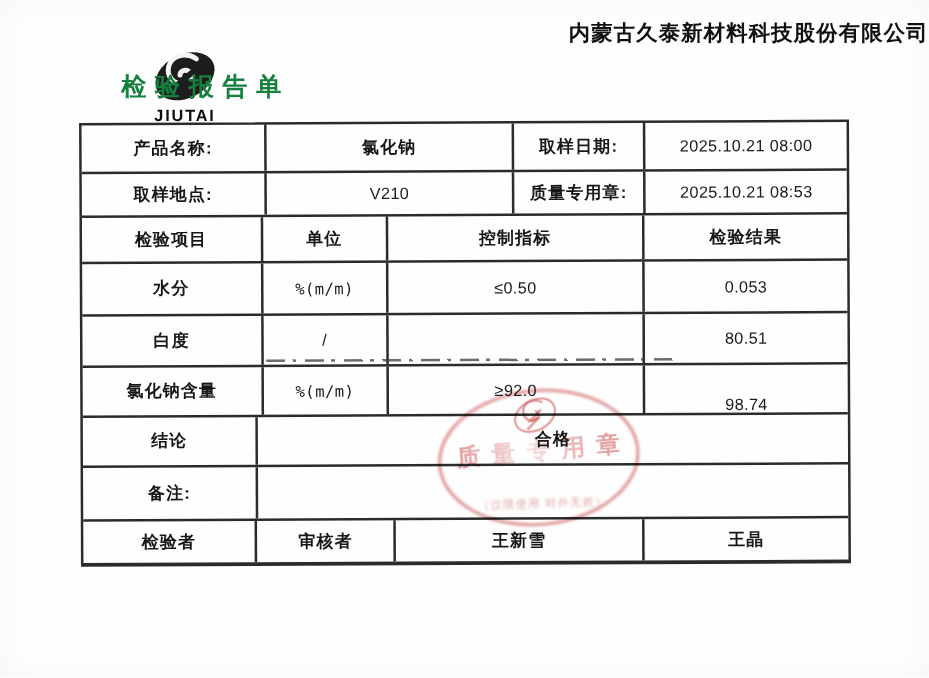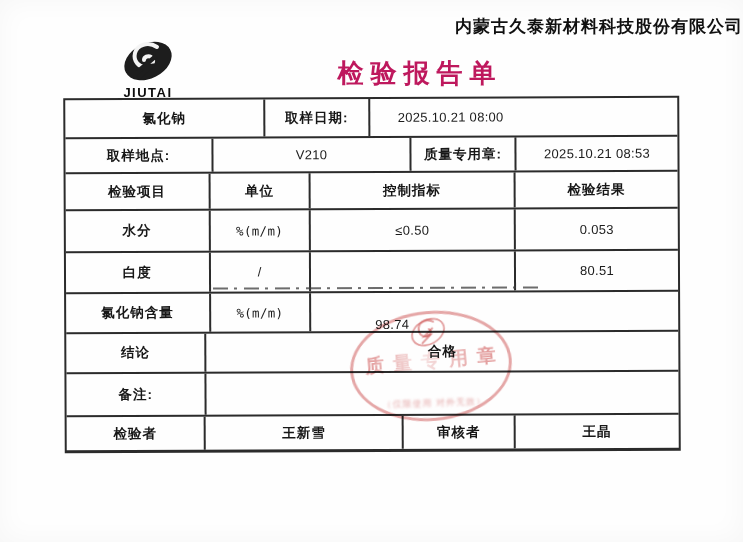--- a/index.html
+++ b/index.html
@@ -15,22 +15,22 @@
   }
   .page{position:absolute;inset:0;background:#fefefe;
     box-shadow:inset 0 0 28px rgba(0,0,0,0.035);}
 
   
   .company{position:absolute;top:15px;left:0;width:100%;text-align:right;
     font-size:17px;font-weight:700;letter-spacing:1px;color:#101010;}
   .logo-wrap{position:absolute;left:96px;top:38px;width:104px;text-align:center;}
   .logo-svg{display:block;margin:0 auto;filter:blur(.3px);}
   .logo-label{margin-top:1px;font-size:13px;font-weight:800;letter-spacing:1.5px;color:#0d0d0d;}
-  .report-title{position:absolute;top:56px;left:97px;width:646px;text-align:center;
-    font-size:26px;font-weight:700;letter-spacing:7px;color:#be185d;}
+  .report-title{position:absolute;top:56px;left:97px;width:646px;text-align:left;
+    font-size:20px;font-weight:700;letter-spacing:7px;color:#15803d;}
 
   
   .report-table{position:absolute;left:64px;top:97px;width:616px;
     border:2px solid var(--line);border-bottom-width:3px;background:transparent;
     transform:rotate(-0.25deg);}
   .t-row{display:flex;width:100%;}
   .t-row.bt{border-top:2px solid var(--line);}
   .t-cell{display:flex;align-items:center;justify-content:center;
     border-left:2px solid var(--line);overflow:hidden;}
   .t-cell:first-child{border-left:none;}
@@ -88,20 +88,21 @@
       <path d="M36 18 L23 29 L31 28 L18 40" fill="none" stroke="#1d1d1d" stroke-width="4.5"></path>
     </svg>
     <div class="logo-label">JIUTAI</div>
   </div>
 
   <div class="report-title">检验报告单</div>
 
   <div class="report-table">
 
     <div class="t-row h-r1">
+      <div class="t-cell ca1 lbl">产品名称:</div>
       <div class="t-cell ca2 lbl">氯化钠</div>
       <div class="t-cell ca3 lbl">取样日期:</div>
       <div class="t-cell ca4 val">2025.10.21 08:00</div>
     </div>
 
     <div class="t-row h-r2 bt">
       <div class="t-cell ca1 lbl">取样地点:</div>
       <div class="t-cell ca2 val">V210</div>
       <div class="t-cell ca3 lbl">质量专用章:</div>
       <div class="t-cell ca4 val">2025.10.21 08:53</div>
@@ -124,37 +125,38 @@
     <div class="t-row h-r5 bt">
       <div class="t-cell cb1 lbl">白度</div>
       <div class="t-cell cb2 val">/</div>
       <div class="t-cell cb3 val"></div>
       <div class="t-cell cb4 val">80.51</div>
     </div>
 
     <div class="t-row h-r6 bt">
       <div class="t-cell cb1 lbl">氯化钠含量</div>
       <div class="t-cell cb2 val mono">%(m/m)</div>
+      <div class="t-cell cb3 val">≥92.0</div>
       <div class="t-cell cb4 val lift">98.74</div>
     </div>
 
     <div class="t-row h-r7 bt">
       <div class="t-cell cc1 lbl">结论</div>
       <div class="t-cell cc2 lbl">合格</div>
     </div>
 
     <div class="t-row h-r8 bt">
       <div class="t-cell cc1 lbl">备注:</div>
       <div class="t-cell cc2 val"></div>
     </div>
 
     <div class="t-row h-r9 bt">
       <div class="t-cell cd1 lbl">检验者</div>
+      <div class="t-cell cd3 lbl">审核者</div>
       <div class="t-cell cd2 lbl">王新雪</div>
-      <div class="t-cell cd3 lbl">审核者</div>
       <div class="t-cell cd4 lbl">王晶</div>
     </div>
 
   </div>
 
   <div class="artifact-line"></div>
 
   <div class="stamp">
     <div class="stamp-oval"></div>
     <svg class="stamp-logo" width="38" height="32" viewBox="0 0 38 32">

